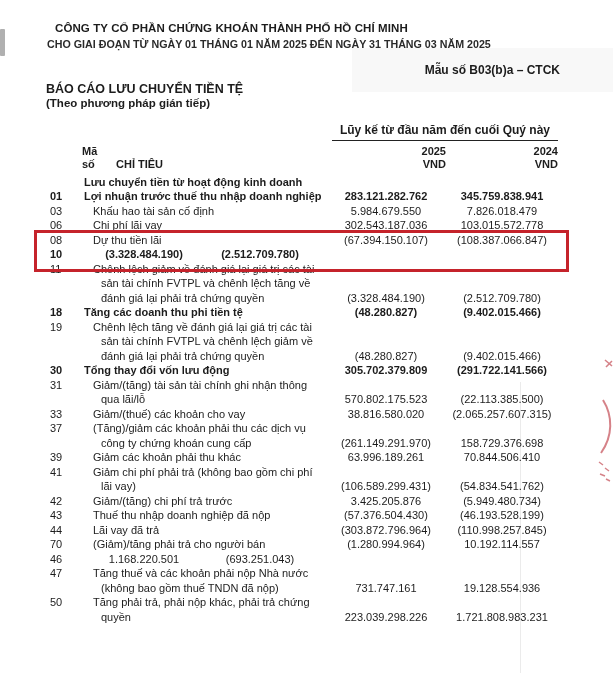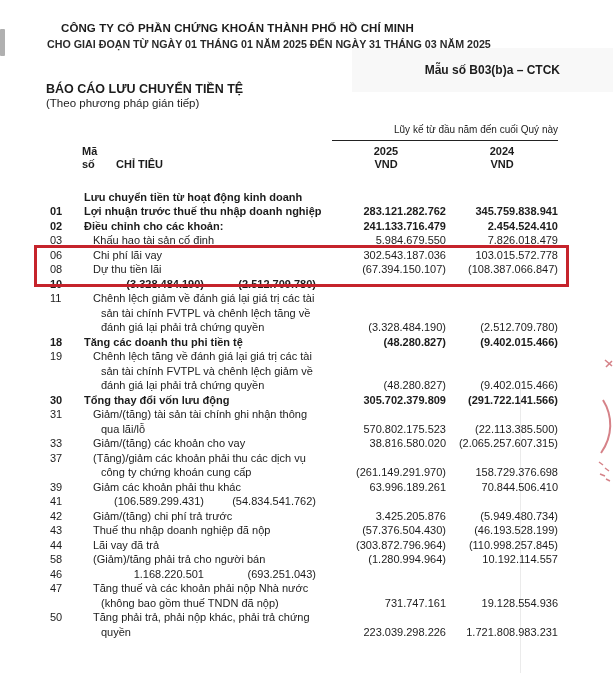--- a/index.html
+++ b/index.html
@@ -3,41 +3,41 @@
 <meta charset="utf-8">
 <style>
   html,body{margin:0;padding:0;}
   body{
     width:613px;height:673px;background:#ffffff;position:relative;overflow:hidden;
     font-family:"Liberation Sans","DejaVu Sans",sans-serif;color:#1c1c1c;
     -webkit-font-smoothing:antialiased;
   }
   .page{position:absolute;inset:0;}
   
-  .company{position:absolute;left:61px;top:22px;font-size:11.5px;font-weight:700;letter-spacing:.1px;}
+  .company{position:absolute;left:55px;top:22px;font-size:11.5px;font-weight:700;letter-spacing:.1px;}
   .period{position:absolute;left:47px;top:38px;font-size:10.7px;font-weight:700;color:#2a2a2a;}
   .formno-bg{position:absolute;left:352px;top:48px;width:261px;height:44px;background:rgba(0,0,0,0.028);}
   .formno{position:absolute;top:63px;right:53px;font-size:12px;font-weight:700;}
   .title{position:absolute;left:46px;top:82px;font-size:12.5px;font-weight:700;}
-  .subtitle{position:absolute;left:46px;top:97px;font-size:11.5px;font-weight:400;}
+  .subtitle{position:absolute;left:46px;top:97px;font-size:11.5px;font-weight:700;}
   
   .table-area{position:absolute;left:50px;top:123px;width:508px;font-size:11px;line-height:14.5px;}
-  .period-hdr{margin-left:auto;width:226px;text-align:right;font-weight:400;font-size:10px;
+  .period-hdr{margin-left:auto;width:226px;text-align:center;font-weight:700;font-size:12px;
     border-bottom:1.6px solid #222;padding-bottom:2px;}
   .colhdr{display:flex;align-items:flex-end;margin-top:4px;font-weight:700;line-height:13.5px;}
   .ch-code{width:34px;}
   .ch-label{flex:1;}
-  .ch-year{width:120px;text-align:center;white-space:pre-line;}
+  .ch-year{width:120px;text-align:right;white-space:pre-line;}
   .ch-year.y24{width:112px;}
-  .rows{margin-top:18px;position:relative;}
+  .rows{margin-top:3px;position:relative;}
   .trow{display:flex;align-items:flex-end;}
   .c-code{width:34px;align-self:flex-start;}
   .c-label{flex:1;}
   .c-label.ind{padding-left:17px;text-indent:-8px;}
-  .c-v{width:120px;text-align:right;white-space:nowrap;}
+  .c-v{width:120px;text-align:center;white-space:nowrap;}
   .c-v.v24{width:112px;}
   .trow.bold .c-label,.trow.bold .c-v,.trow.bold .c-code{font-weight:700;}
   .section-hdr{font-weight:700;}
   
   #hl-box{position:absolute;pointer-events:none;border-style:solid;border-width:3.5px;
     left:-16px;width:529px;z-index:5;}
   
   .edge-smudge{position:absolute;left:0;top:29px;width:5px;height:27px;background:#6f6f6f;opacity:.55;border-radius:1px;}
   .fold-line{position:absolute;left:520px;top:382px;width:1px;height:291px;background:rgba(0,0,0,0.08);}
   .stamp{position:absolute;right:0;top:358px;width:22px;height:130px;overflow:hidden;opacity:.65;}
@@ -76,26 +76,20 @@
         <div class="c-v"></div>
         <div class="c-v v24"></div>
       </div>
 
       <div class="trow bold">
       <div class="c-code">01</div>
       <div class="c-label">Lợi nhuận trước thuế thu nhập doanh nghiệp</div>
       <div class="c-v">283.121.282.762</div>
       <div class="c-v v24">345.759.838.941</div>
     </div>
-        <div class="trow bold">
-      <div class="c-code">02</div>
-      <div class="c-label">Điều chỉnh cho các khoản:</div>
-      <div class="c-v">241.133.716.479</div>
-      <div class="c-v v24">2.454.524.410</div>
-    </div>
         <div class="trow">
       <div class="c-code">03</div>
       <div class="c-label ind">Khấu hao tài sản cố định</div>
       <div class="c-v">5.984.679.550</div>
       <div class="c-v v24">7.826.018.479</div>
     </div>
         <div class="trow">
       <div class="c-code">06</div>
       <div class="c-label ind">Chi phí lãi vay</div>
       <div class="c-v">302.543.187.036</div>
@@ -137,38 +131,39 @@
       <div class="c-v v24">(291.722.141.566)</div>
     </div>
         <div class="trow">
       <div class="c-code">31</div>
       <div class="c-label ind">Giảm/(tăng) tài sản tài chính ghi nhận thông qua lãi/lỗ</div>
       <div class="c-v">570.802.175.523</div>
       <div class="c-v v24">(22.113.385.500)</div>
     </div>
         <div class="trow">
       <div class="c-code">33</div>
-      <div class="c-label ind">Giảm/(tăng) các khoản cho vay</div>
+      <div class="c-label ind">Giảm/(thuế) các khoản cho vay</div>
       <div class="c-v">38.816.580.020</div>
       <div class="c-v v24">(2.065.257.607.315)</div>
     </div>
         <div class="trow">
       <div class="c-code">37</div>
       <div class="c-label ind">(Tăng)/giảm các khoản phải thu các dịch vụ công ty chứng khoán cung cấp</div>
       <div class="c-v">(261.149.291.970)</div>
       <div class="c-v v24">158.729.376.698</div>
     </div>
         <div class="trow">
       <div class="c-code">39</div>
       <div class="c-label ind">Giảm các khoản phải thu khác</div>
       <div class="c-v">63.996.189.261</div>
       <div class="c-v v24">70.844.506.410</div>
     </div>
         <div class="trow">
       <div class="c-code">41</div>
+      <div class="c-label ind">Giảm chi phí phải trả (không bao gồm chi phí lãi vay)</div>
       <div class="c-v">(106.589.299.431)</div>
       <div class="c-v v24">(54.834.541.762)</div>
     </div>
         <div class="trow">
       <div class="c-code">42</div>
       <div class="c-label ind">Giảm/(tăng) chi phí trả trước</div>
       <div class="c-v">3.425.205.876</div>
       <div class="c-v v24">(5.949.480.734)</div>
     </div>
         <div class="trow">
@@ -177,21 +172,21 @@
       <div class="c-v">(57.376.504.430)</div>
       <div class="c-v v24">(46.193.528.199)</div>
     </div>
         <div class="trow">
       <div class="c-code">44</div>
       <div class="c-label ind">Lãi vay đã trả</div>
       <div class="c-v">(303.872.796.964)</div>
       <div class="c-v v24">(110.998.257.845)</div>
     </div>
         <div class="trow">
-      <div class="c-code">58</div>
+      <div class="c-code">70</div>
       <div class="c-label ind">(Giảm)/tăng phải trả cho người bán</div>
       <div class="c-v">(1.280.994.964)</div>
       <div class="c-v v24">10.192.114.557</div>
     </div>
         <div class="trow">
       <div class="c-code">46</div>
       <div class="c-v">1.168.220.501</div>
       <div class="c-v v24">(693.251.043)</div>
     </div>
         <div class="trow">

